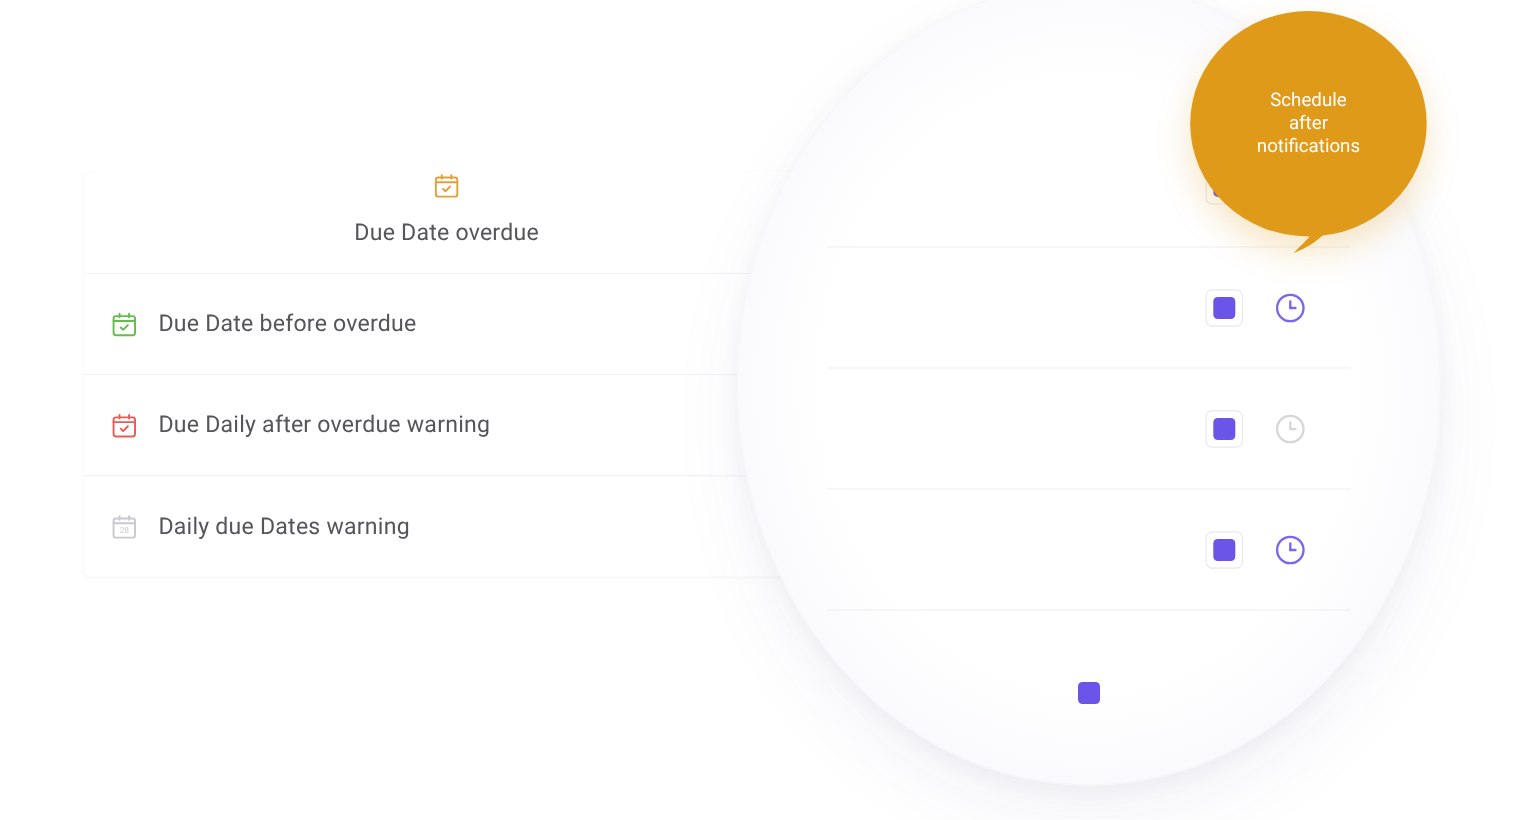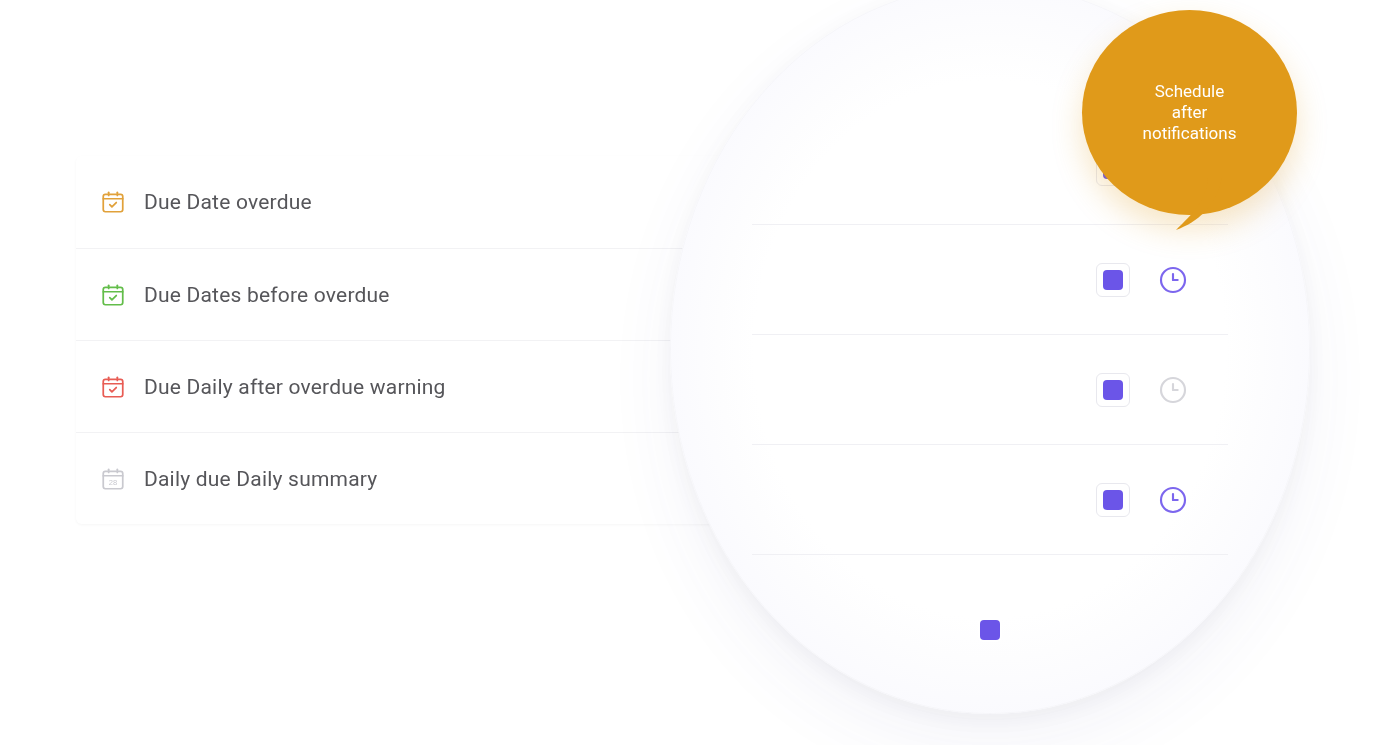--- a/index.html
+++ b/index.html
@@ -17,21 +17,21 @@
     box-shadow: 0 1px 3px rgba(0,0,0,0.04);
   }
   .list-row {
     display: flex;
     align-items: center;
     gap: 18px;
     height: 92px;
     padding: 0 24px;
     border-top: 1px solid #f2f2f4;
   }
-  .list-row:first-child { border-top: 0; }
+  .list-row:first-child { border-top: 0; flex-direction: column; }
   .list-row .label {
     color: #56565a;
     font-size: 21px;
     letter-spacing: .2px;
   }
 
   
   .lens-wrap {
     position: absolute;
     left: 670px;
@@ -161,21 +161,21 @@
     <div class="list-row">
       <span class="icn">
         <svg width="26" height="26" viewBox="0 0 24 24" fill="none" stroke="#63bd4a" stroke-width="1.6" stroke-linecap="round" stroke-linejoin="round">
           <rect x="3" y="5" width="18" height="16" rx="2"></rect>
           <line x1="3" y1="9" x2="21" y2="9"></line>
           <line x1="8" y1="3" x2="8" y2="6"></line>
           <line x1="16" y1="3" x2="16" y2="6"></line>
           <polyline points="9 14.5 11 16.5 15 12.5"></polyline>
         </svg>
       </span>
-      <span class="label">Due Dates before overdue</span>
+      <span class="label">Due Date before overdue</span>
     </div>
 
     <div class="list-row">
       <span class="icn">
         <svg width="26" height="26" viewBox="0 0 24 24" fill="none" stroke="#e85c54" stroke-width="1.6" stroke-linecap="round" stroke-linejoin="round">
           <rect x="3" y="5" width="18" height="16" rx="2"></rect>
           <line x1="3" y1="9" x2="21" y2="9"></line>
           <line x1="8" y1="3" x2="8" y2="6"></line>
           <line x1="16" y1="3" x2="16" y2="6"></line>
           <polyline points="9 14.5 11 16.5 15 12.5"></polyline>
@@ -187,21 +187,21 @@
     <div class="list-row">
       <span class="icn">
         <svg width="26" height="26" viewBox="0 0 24 24" fill="none" stroke="#c9c9cf" stroke-width="1.6" stroke-linecap="round" stroke-linejoin="round">
           <rect x="3" y="5" width="18" height="16" rx="2"></rect>
           <line x1="3" y1="9" x2="21" y2="9"></line>
           <line x1="8" y1="3" x2="8" y2="6"></line>
           <line x1="16" y1="3" x2="16" y2="6"></line>
           <text x="12" y="17.5" text-anchor="middle" font-size="7" font-family="Arial" fill="#c9c9cf" stroke="none">28</text>
         </svg>
       </span>
-      <span class="label">Daily due Daily summary</span>
+      <span class="label">Daily due Dates warning</span>
     </div>
 
   </div>
 
   <div class="lens-wrap">
     <div class="lens">
       <div class="lens-inner">
 
         <div class="zoom-row">
           <span class="chk">

